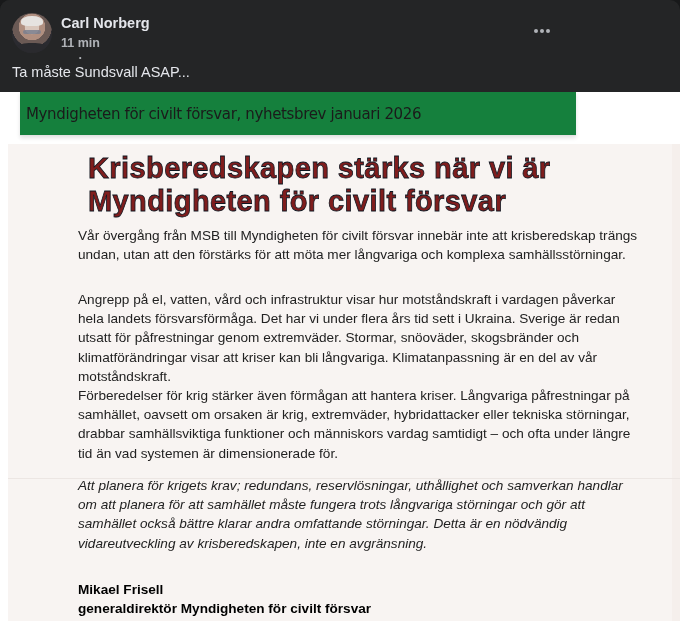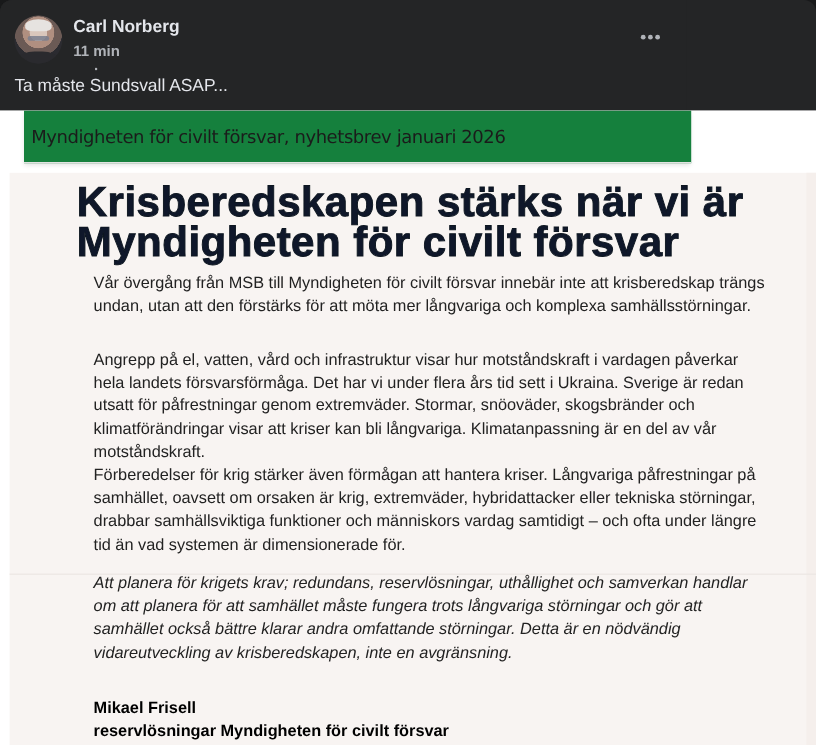--- a/index.html
+++ b/index.html
@@ -74,23 +74,23 @@
     }
     .article-divider {
       position: absolute; left: 0; top: 334px; width: 672px; height: 1px;
       background: #ece6e3;
     }
     .article-edge {
       position: absolute; right: 0; top: 0; width: 8px; height: 477px;
       background: #f5efec;
     }
     .headline {
-      position: absolute; left: 56px; top: 8px; width: 560px;
+      position: absolute; left: 80px; top: 8px; width: 560px;
       font-family: "Liberation Sans", sans-serif; font-weight: 900;
-      font-size: 35px; line-height: 33px; color: #0f172a;
+      font-size: 29px; line-height: 33px; color: #7f1d1d;
       letter-spacing: 0.4px;
       -webkit-text-stroke: 0.8px #0d1620;
     }
     .para {
       position: absolute; left: 70px; width: 560px;
       font-family: "Liberation Sans", sans-serif; font-size: 13.6px;
       line-height: 19.2px; color: #222222;
     }
     .p1 { top: 82px; }
     .p2 { top: 146px; }
@@ -137,17 +137,17 @@
     <div class="article">
       <div class="article-edge"></div>
       <div class="article-divider"></div>
       <h1 class="headline">Krisberedskapen stärks när vi är Myndigheten för civilt försvar</h1>
       <p class="para p2">Angrepp på el, vatten, vård och infrastruktur visar hur motståndskraft i vardagen påverkar hela landets försvarsförmåga. Det har vi under flera års tid sett i Ukraina. Sverige är redan utsatt för påfrestningar genom extremväder. Stormar, snöoväder, skogsbränder och klimatförändringar visar att kriser kan bli långvariga. Klimatanpassning är en del av vår motståndskraft.</p>
       <p class="para p1">Vår övergång från MSB till Myndigheten för civilt försvar innebär inte att krisberedskap trängs undan, utan att den förstärks för att möta mer långvariga och komplexa samhällsstörningar.</p>
       <p class="para p3">Förberedelser för krig stärker även förmågan att hantera kriser. Långvariga påfrestningar på samhället, oavsett om orsaken är krig, extremväder, hybridattacker eller tekniska störningar, drabbar samhällsviktiga funktioner och människors vardag samtidigt – och ofta under längre tid än vad systemen är dimensionerade för.</p>
       <p class="para p4">Att planera för krigets krav; redundans, reservlösningar, uthållighet och samverkan handlar om att planera för att samhället måste fungera trots långvariga störningar och gör att samhället också bättre klarar andra omfattande störningar. Detta är en nödvändig vidareutveckling av krisberedskapen, inte en avgränsning.</p>
       <div class="signature">
         <div>Mikael Frisell</div>
-        <div>reservlösningar Myndigheten för civilt försvar</div>
+        <div>generaldirektör Myndigheten för civilt försvar</div>
       </div>
     </div>
   </div>
 </div>
 
 </body></html>

